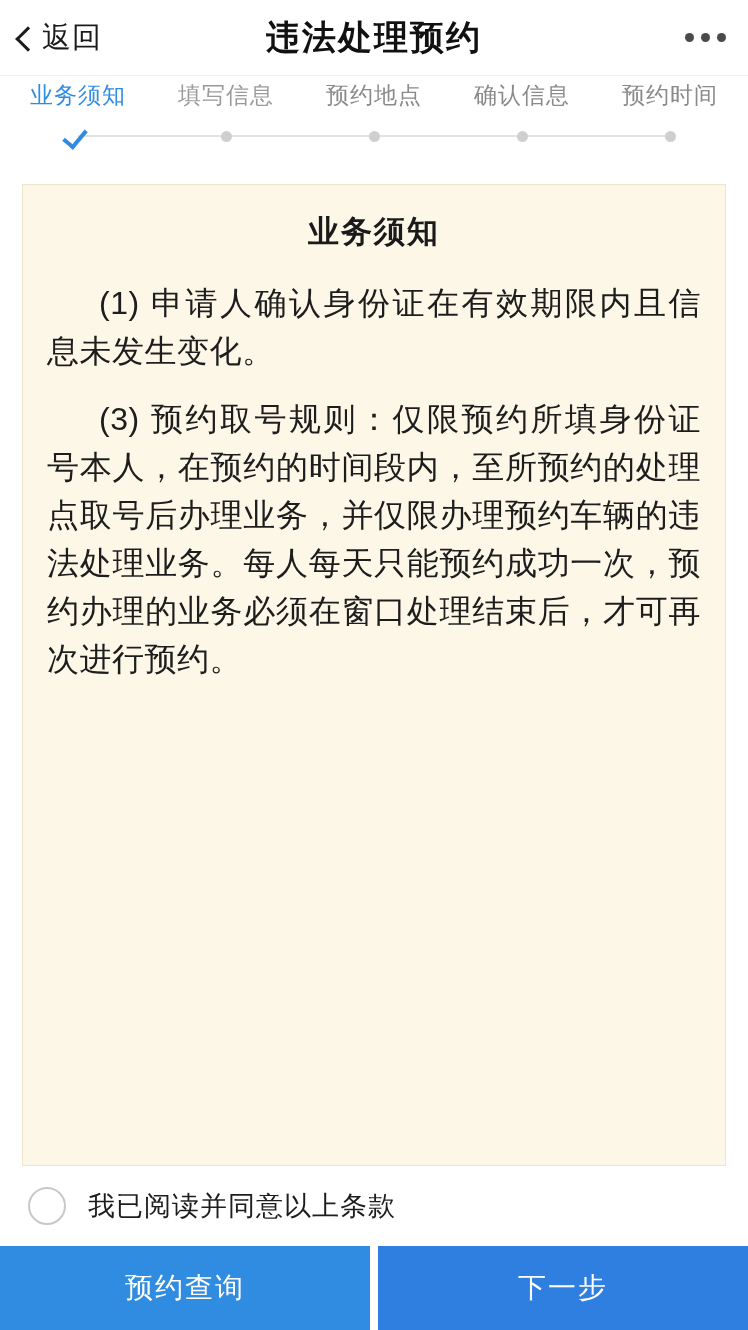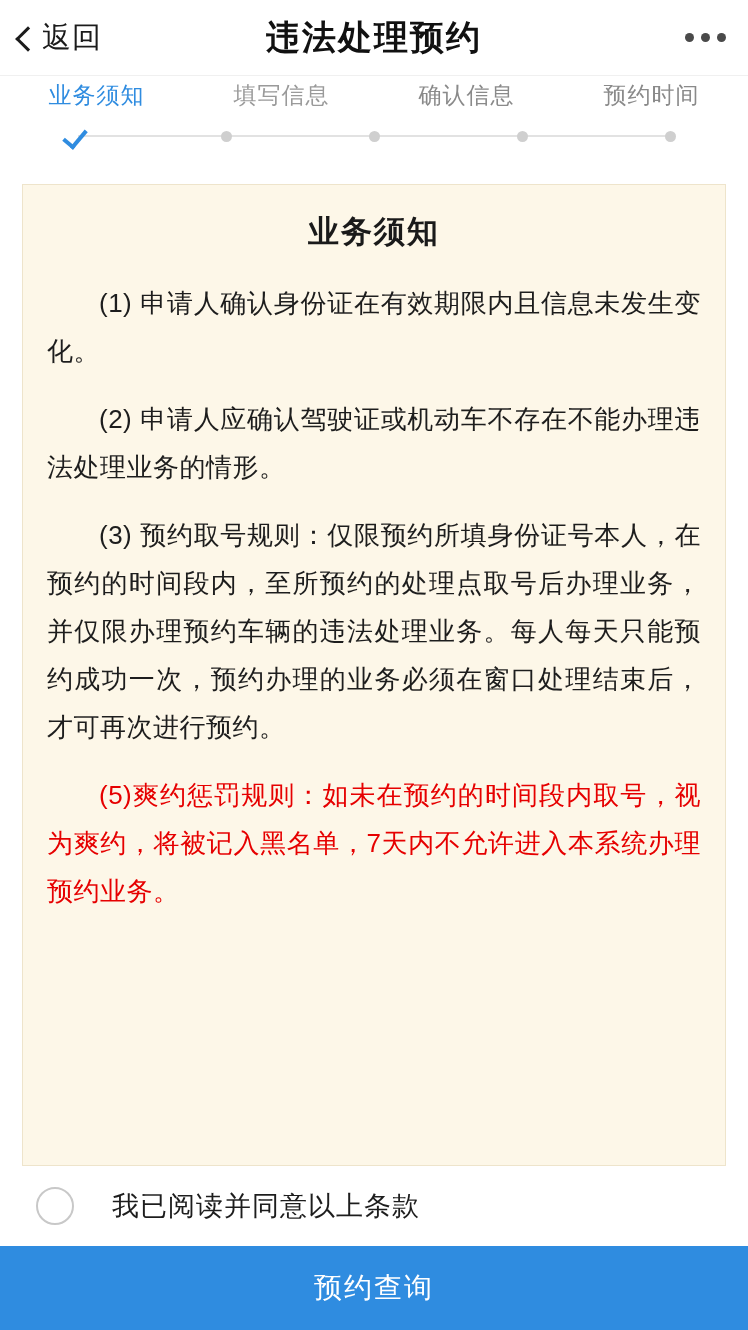--- a/index.html
+++ b/index.html
@@ -167,39 +167,39 @@
   }
   .notice-title {
     text-align: center;
     font-size: 31px;
     font-weight: bold;
     color: #1a1a1a;
     letter-spacing: 2px;
     margin-bottom: 26px;
   }
   .para {
-    font-size: 26px;
+    font-size: 32px;
     line-height: 48px;
     color: #1d1d1d;
     text-indent: 52px;
     margin-bottom: 20px;
     letter-spacing: 0.5px;
     text-align: justify;
   }
   .para.warn {
     color: #e60000;
   }
 
   
   .agree {
     flex: 0 0 80px;
     display: flex;
     align-items: center;
-    padding-left: 36px;
-    gap: 38px;
+    padding-left: 28px;
+    gap: 22px;
     background: #fff;
   }
   .radio {
     width: 38px;
     height: 38px;
     border: 2px solid #c8c8c8;
     border-radius: 50%;
     background: #fff;
     flex: 0 0 38px;
     cursor: pointer;
@@ -247,20 +247,21 @@
       <i></i>
       <i></i>
       <i></i>
     </div>
   </div>
 
   <div class="steps">
     <div class="step-labels">
       <div class="step-label active">业务须知</div>
       <div class="step-label">填写信息</div>
+      <div class="step-label mid">预约地点</div>
       <div class="step-label mid">确认信息</div>
       <div class="step-label mid">预约时间</div>
     </div>
     <div class="step-marks">
       <div class="mark-cell">
         <span class="line"></span>
         <span class="check"></span>
       </div>
       <div class="mark-cell">
         <span class="line"></span>
@@ -278,28 +279,27 @@
 
         <span class="dot"></span>
       </div>
     </div>
   </div>
 
   <div class="content">
     <div class="notice-card">
       <div class="notice-title">业务须知</div>
       <p class="para">(1) 申请人确认身份证在有效期限内且信息未发生变化。</p>
-      <p class="para">(2) 申请人应确认驾驶证或机动车不存在不能办理违法处理业务的情形。</p>
       <p class="para">(3) 预约取号规则：仅限预约所填身份证号本人，在预约的时间段内，至所预约的处理点取号后办理业务，并仅限办理预约车辆的违法处理业务。每人每天只能预约成功一次，预约办理的业务必须在窗口处理结束后，才可再次进行预约。</p>
-      <p class="para warn">(5)爽约惩罚规则：如未在预约的时间段内取号，视为爽约，将被记入黑名单，7天内不允许进入本系统办理预约业务。</p>
     </div>
   </div>
 
   <div class="agree">
     <span class="radio"></span>
     <span class="agree-text">我已阅读并同意以上条款</span>
   </div>
 
   <div class="footer">
     <button class="fbtn secondary">预约查询</button>
+    <button class="fbtn">下一步</button>
   </div>
 
 </div>
 
 </body></html>

